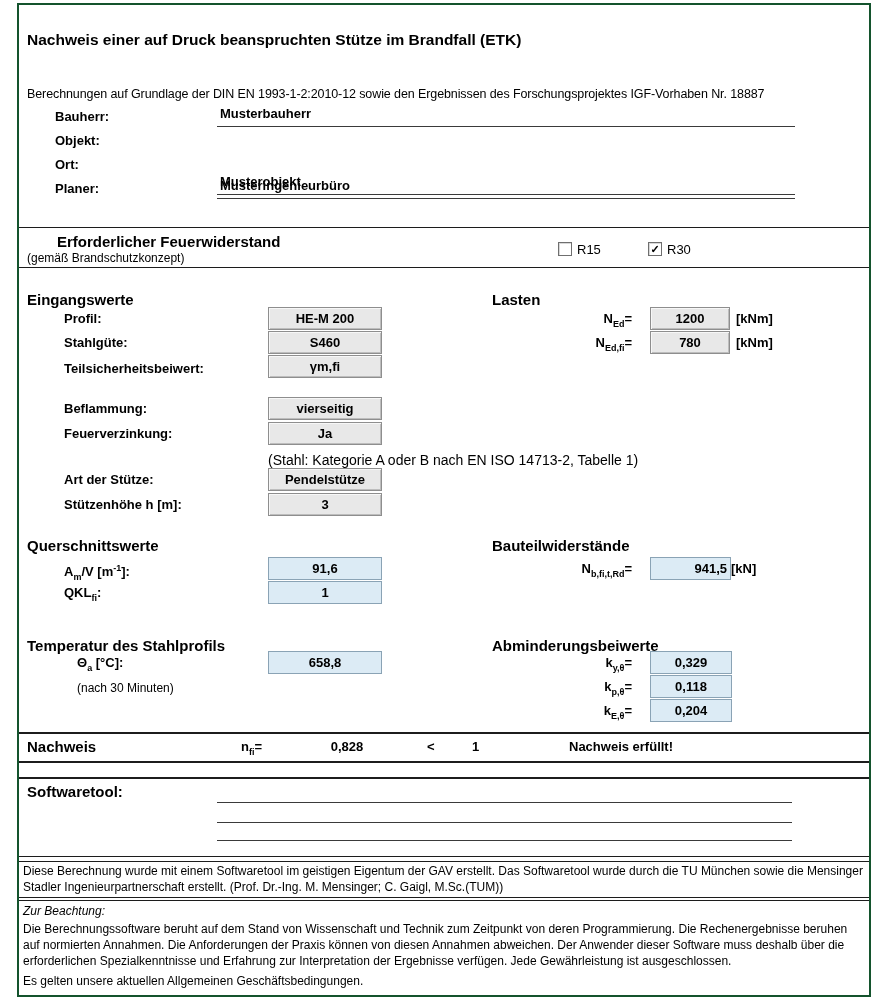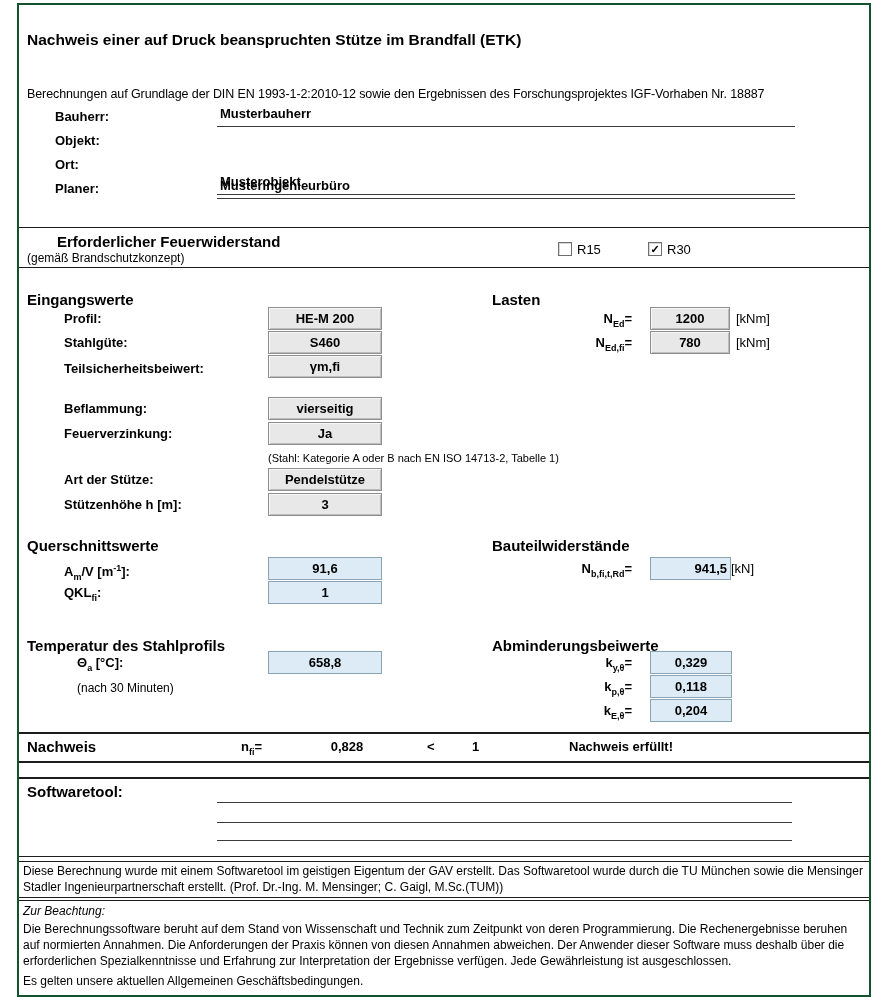--- a/index.html
+++ b/index.html
@@ -11,22 +11,22 @@
   .sec-title{font-size:15px;font-weight:bold;white-space:nowrap;}
   .sec-sub{font-size:12px;white-space:nowrap;}
   .plabel{font-size:13px;font-weight:bold;padding-left:28px;}
   .pvalue{font-size:13px;font-weight:bold;border-bottom:1px solid #3a3a3a;height:20px;padding-left:3px;}
   .row-label{font-size:13px;font-weight:bold;height:23px;line-height:23px;white-space:nowrap;}
   .row-label.right{text-align:right;}
   .fld{font-size:13px;font-weight:bold;text-align:center;height:21px;line-height:21px;border:1px solid #8e8e8e;}
   .fld.gray{background:#e8e8e8;box-shadow:inset 1px 1px 0 #f7f7f7, inset -1px -1px 0 #bdbdbd;}
   .fld.blue{background:#dcebf5;border-color:#8aa3b5;}
   .fld.rightalign{text-align:right;padding-right:3px;}
-  .unit{font-size:13px;font-weight:normal;height:23px;line-height:23px;white-space:nowrap;}
-  .note{font-size:11px;white-space:nowrap;}
+  .unit{font-size:13px;font-weight:bold;height:23px;line-height:23px;white-space:nowrap;}
+  .note{font-size:14px;white-space:nowrap;}
   .hr{left:0;width:100%;border-top:1px solid #1c1c1c;}
   .hr2{left:0;width:100%;border-top:2px solid #1c1c1c;}
   .cbrow{height:14px;display:flex;align-items:center;gap:5px;}
   .cbox{display:inline-block;width:12px;height:12px;border:1px solid #6f6f6f;background:#fff;font-size:11px;line-height:12px;text-align:center;font-weight:bold;box-shadow:inset 1px 1px 0 #d8d8d8;}
   .cblabel{font-size:13px;}
   sub{font-size:9px;}
   sup{font-size:9px;}
   .nach-item{font-size:13px;font-weight:bold;height:22px;line-height:22px;white-space:nowrap;}
   .underline{border-bottom:1px solid #3a3a3a;height:1px;}
   .ftext{font-size:12px;line-height:15.5px;}

